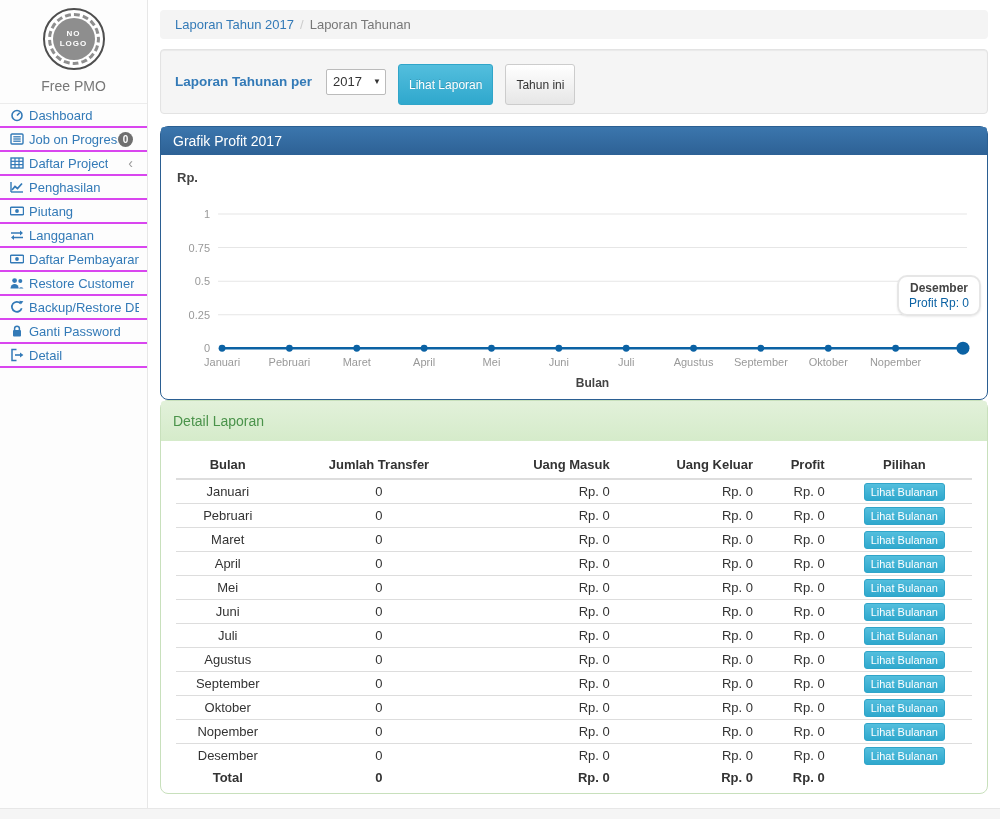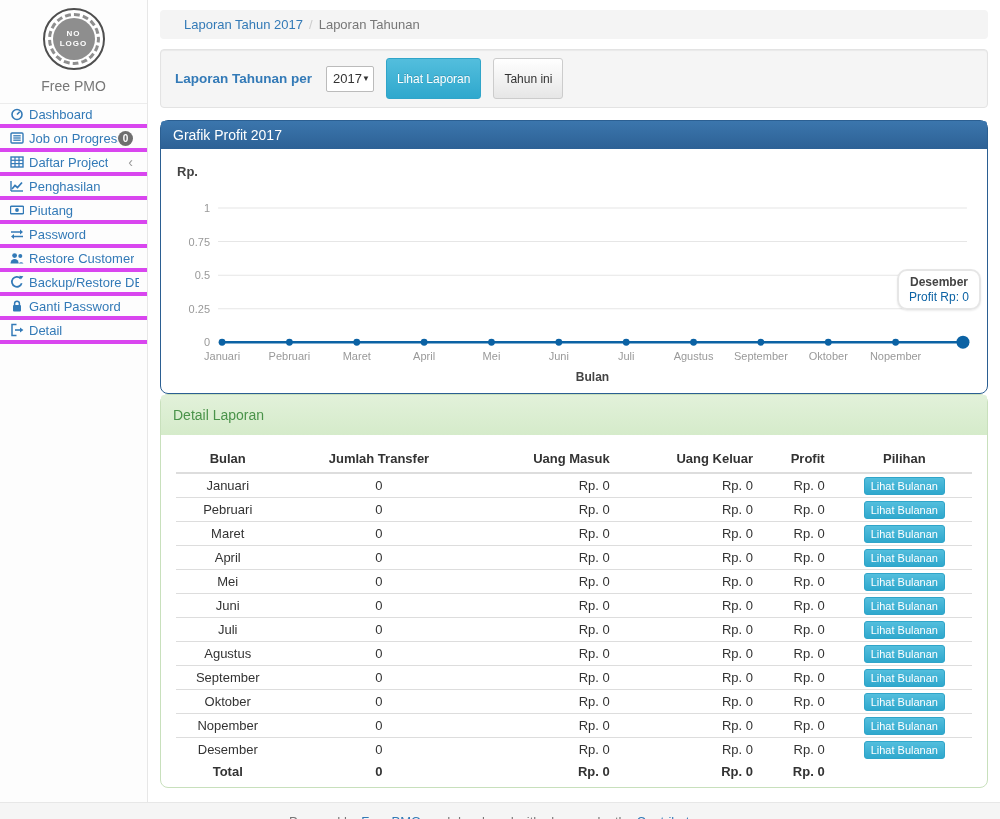--- a/index.html
+++ b/index.html
@@ -19,47 +19,47 @@
   .seal-outer { width:62px; height:62px; margin:0 auto; border:2px solid #4f4f4f; border-radius:50%;
     display:flex; align-items:center; justify-content:center; background:#fff; }
   .seal-teeth { width:52px; height:52px; border:3px dashed #8e8e8e; border-radius:50%;
     display:flex; align-items:center; justify-content:center; }
   .seal-disk { width:42px; height:42px; background:#8e8e8e; border-radius:50%; color:#fff;
     display:flex; flex-direction:column; align-items:center; justify-content:center;
     font-size:8px; font-weight:bold; letter-spacing:1px; line-height:1.3; }
   .brand-name { margin-top:8px; color:#777; font-size:14px; }
   .side-nav { border-top:1px solid #ececec; }
   .side-item { display:flex; align-items:center; height:24px; padding:0 8px;
-    border-bottom:4px solid #d946ef; color:#337ab7; font-size:13px; cursor:pointer; }
+    border-bottom:2px solid #d946ef; color:#337ab7; font-size:13px; cursor:pointer; }
   .si-icon { width:17px; display:inline-flex; justify-content:center; margin-right:4px; flex-shrink:0; }
   .si-icon svg { display:block; }
   .si-label { white-space:nowrap; overflow:hidden; }
   .si-badge { margin-left:auto; margin-right:6px; background:#6f6f6f; color:#fff; font-size:10px;
     font-weight:bold; min-width:15px; height:15px; border-radius:8px; display:inline-flex;
     align-items:center; justify-content:center; padding:0 4px; }
   .si-chevron { margin-left:auto; margin-right:6px; color:#999; font-size:14px; line-height:1; }
 
   
   .content { flex:1; padding:10px 12px 14px; background:#fff; }
 
   .breadcrumb-bar { background:#f4f4f4; border-radius:4px; padding:7px 15px; margin-bottom:10px;
     font-size:13px; color:#777; }
-  .breadcrumb-bar a { color:#337ab7;margin-left:9px; }
+  .breadcrumb-bar a { color:#337ab7; }
   .crumb-sep { margin:0 6px; color:#ccc; }
 
   .well-form { background:#f5f5f5; border:1px solid #e3e3e3; border-radius:4px;
     box-shadow:inset 0 1px 1px rgba(0,0,0,.05); padding:8px 14px; margin-bottom:12px;
     display:flex; align-items:center; gap:12px; }
   .form-label { color:#337ab7; font-weight:bold; font-size:13.5px; margin-right:2px; }
-  .year-select { background:#fff; border:1px solid #bbb; border-radius:2px; height:26px; width:48px;
+  .year-select { background:#fff; border:1px solid #bbb; border-radius:2px; height:26px; width:60px;
     display:inline-flex; align-items:center; justify-content:space-between; padding:0 4px 0 6px;
     cursor:pointer; }
   .year-select .caret { font-size:8px; color:#333; }
   .btn { display:inline-flex; align-items:center; justify-content:center; height:41px;
-    border-radius:3px; font-size:12px; padding:16px 10px; cursor:pointer; }
+    border-radius:3px; font-size:12px; padding:16px 10px; cursor:pointer;margin-top:6px; }
   .btn-info { color:#fff; background:linear-gradient(#53bedd,#2fa8cd); border:1px solid #30a5c9;
     text-shadow:0 -1px 0 rgba(0,0,0,.15); }
   .btn-default { color:#333; background:linear-gradient(#fff,#e6e6e6); border:1px solid #ccc; }
 
   .panel { border-radius:8px; background:#fff; }
   .panel-primary { border:1px solid #2b5f92; }
   .panel-primary .panel-heading { background:linear-gradient(#3b76ad,#2d6195); color:#fff;
     padding:6px 12px; font-size:14px; border-radius:3px 3px 0 0; }
   .panel-success { border:1px solid #c8e0bc; }
   .panel-success .panel-heading { background:linear-gradient(#e2f1da,#d5ebca); color:#4a934a;
@@ -165,21 +165,30 @@
         </a>
         <a class="side-item" href="#">
           <span class="si-icon">
             <svg width="14" height="14" viewBox="0 0 14 14">
               <path d="M1 5 H10" stroke="#337ab7" stroke-width="1.5" fill="none"></path>
               <polygon points="10,2.6 13,5 10,7.4" fill="#337ab7"></polygon>
               <path d="M13 9.5 H4" stroke="#337ab7" stroke-width="1.5" fill="none"></path>
               <polygon points="4,7.1 1,9.5 4,11.9" fill="#337ab7"></polygon>
             </svg>
           </span>
-          <span class="si-label">Password</span>
+          <span class="si-label">Langganan</span>
+        </a>
+        <a class="side-item" href="#">
+          <span class="si-icon">
+            <svg width="14" height="14" viewBox="0 0 14 14">
+              <rect x="0.5" y="3.2" width="13" height="7.6" rx="1" fill="none" stroke="#337ab7" stroke-width="1.4"></rect>
+              <circle cx="7" cy="7" r="1.9" fill="#337ab7"></circle>
+            </svg>
+          </span>
+          <span class="si-label">Daftar Pembayaran</span>
         </a>
         <a class="side-item" href="#">
           <span class="si-icon">
             <svg width="14" height="14" viewBox="0 0 14 14">
               <circle cx="4.6" cy="4.6" r="2.4" fill="#337ab7"></circle>
               <path d="M0.5 12.5 a4.1 4.6 0 0 1 8.2 0 Z" fill="#337ab7"></path>
               <circle cx="10.3" cy="5" r="2" fill="#337ab7"></circle>
               <path d="M8.8 12.5 a3.2 3.8 0 0 1 4.7 0 Z" fill="#337ab7"></path>
             </svg>
           </span>

